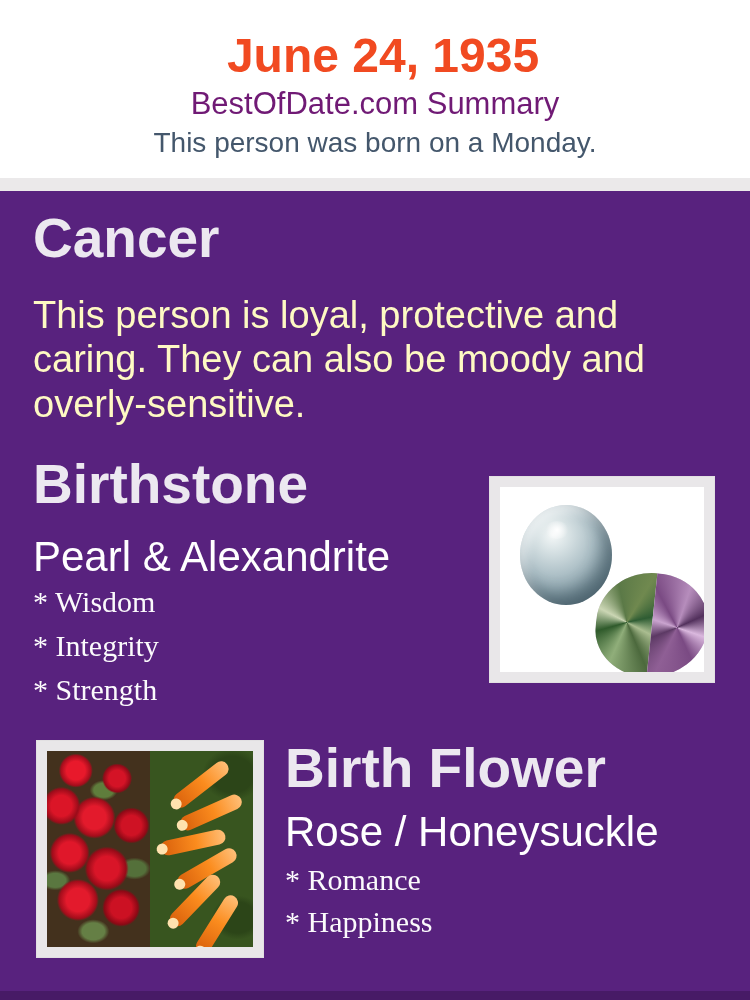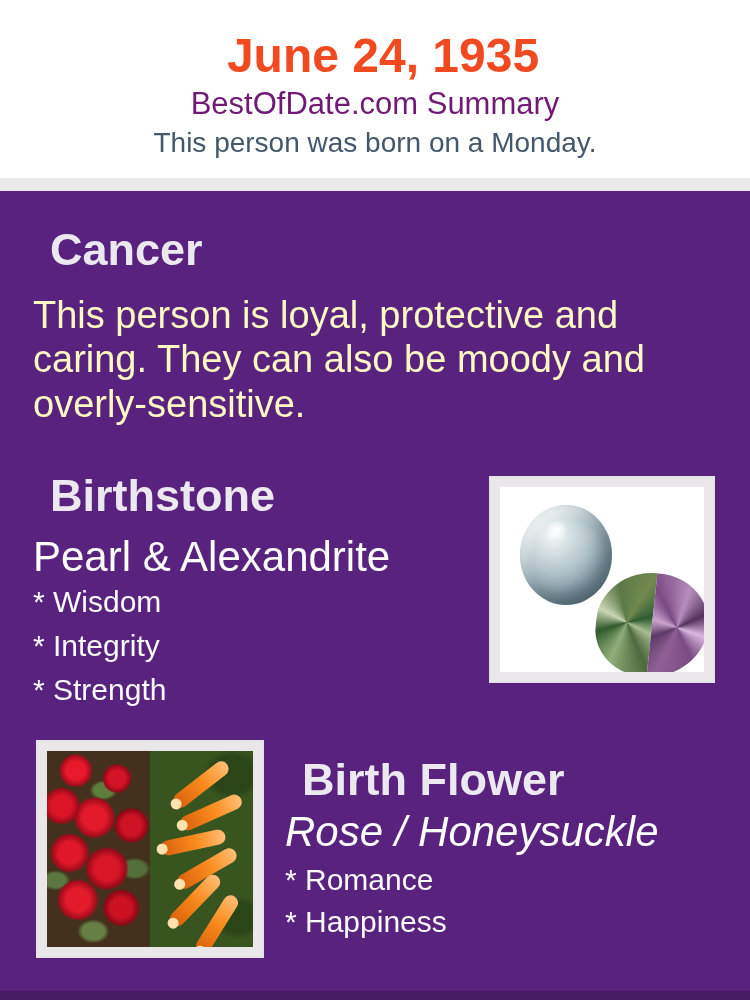--- a/index.html
+++ b/index.html
@@ -19,37 +19,37 @@
   }
   .weekday{
     position:absolute;top:128px;left:0;width:100%;
     font-size:28px;font-weight:400;color:#44576c;line-height:1.1;
   }
   .divider{position:absolute;top:178px;left:0;width:750px;height:13px;background:#ebe9ea;}
   
   .purple{position:absolute;top:191px;left:0;width:750px;height:809px;background:#58227e;}
   .footer-strip{position:absolute;bottom:0;left:0;width:100%;height:9px;background:#471a66;}
   .h-big{
-    position:absolute;left:33px;margin:17px;
-    font-size:45px;font-weight:700;color:#ece8f0;line-height:1.08;
+    position:absolute;left:33px;margin:0;
+    font-size:55px;font-weight:700;color:#ece8f0;line-height:1.08;
   }
   .zodiac-title{top:18px;}
   .zodiac-desc{
     position:absolute;left:33px;top:102px;width:640px;margin:0;
     font-size:38px;font-weight:400;color:#fef9c3;line-height:1.17;
   }
   .bs-title{top:264px;text-align:right;}
   .sub-name{
     position:absolute;left:33px;
     font-size:42px;font-weight:400;color:#ffffff;line-height:1.1;
   }
   .bs-name{top:343px;}
   .trait{
     position:absolute;
-    font-size:30px;font-weight:400;color:#fbfafc;line-height:1.1;
+    font-size:30px;font-weight:400;color:#fbfafc;line-height:1.1;font-family:Liberation Serif, serif;
   }
   .bs-t0{left:33px;top:394px;}
   .bs-t1{left:33px;top:438px;}
   .bs-t2{left:33px;top:482px;}
   
   .frame{position:absolute;margin:0;background:#e9e7e9;box-shadow:0 0 0 1px #e2e0e2;}
   .frame-inner{position:absolute;inset:10px;background:#ffffff;overflow:hidden;}
   .bs-image{left:490px;top:286px;width:224px;height:205px;}
   
   .pearl{
@@ -112,21 +112,21 @@
     background:#ffe2ae;
   }
   .tp1{left:18px;top:26px;transform:rotate(-38deg);}
   .tp2{left:28px;top:54px;transform:rotate(-24deg);}
   .tp3{left:10px;top:84px;transform:rotate(-12deg);}
   .tp4{left:24px;top:110px;transform:rotate(-30deg);}
   .tp5{left:12px;top:142px;transform:rotate(-46deg);}
   .tp6{left:34px;top:166px;transform:rotate(-58deg);}
   
   .bf-title{left:285px;top:548px;}
-  .bf-name{left:285px;top:618px;font-style:italic;}
+  .bf-name{left:285px;top:618px;}
   .bf-t0{left:285px;top:672px;}
   .bf-t1{left:285px;top:714px;}
 </style>
 </head>
 <body>
 
 <div class="page">
 
   <div class="hdr">
     <h1 class="date">June 24, 1935</h1>

